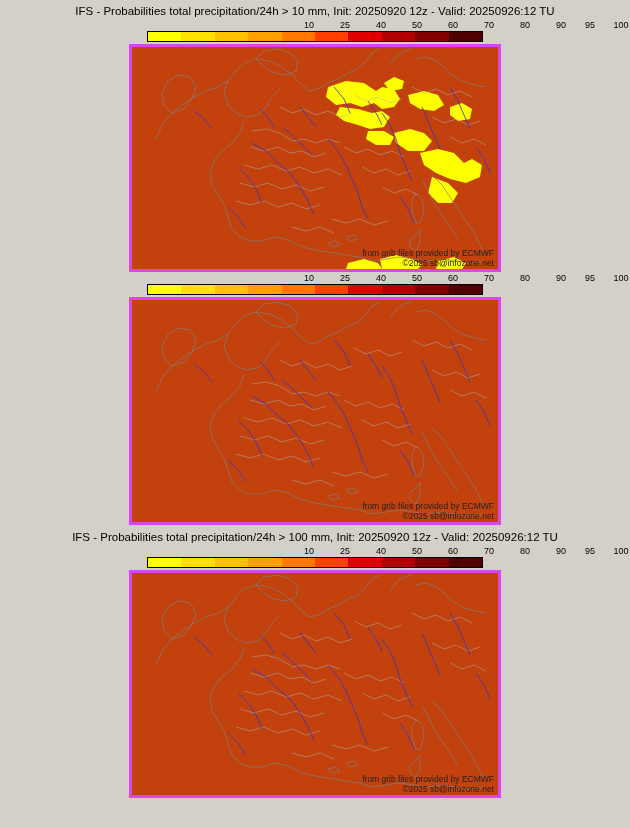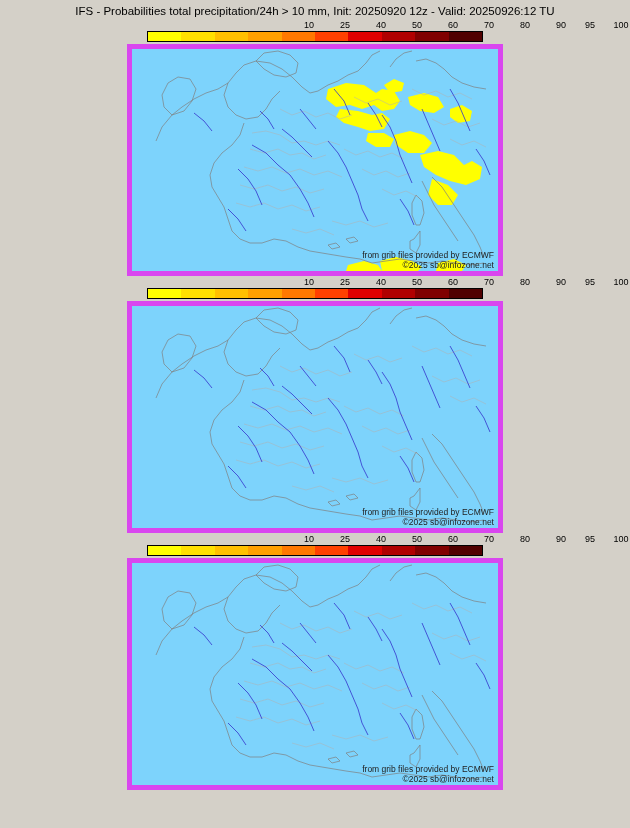--- a/index.html
+++ b/index.html
@@ -57,22 +57,22 @@
     line-height: 11px;
   }
   .map-wrap {
     display: flex;
     justify-content: center;
   }
   .map {
     position: relative;
     width: 366px;
     height: 222px;
-    background: #7dd3fc;
-    border: 5px solid #d946ef;
+    background: #c2410c;
+    border: 3px solid #d946ef;
     overflow: hidden;
     text-decoration: underline;
   }
   .map svg {
     position: absolute;
     left: 0;
     top: 0;
   }
   .credit {
     position: absolute;
@@ -297,20 +297,21 @@
       </svg>
       <div class="credit c1">from grib files provided by ECMWF</div>
       <div class="credit c2">©2025 sb@infozone.net</div>
     </div>
   </div>
 </div>
 
 <div class="sep"></div>
 
 <div class="panel">
+  <div class="panel-title">IFS - Probabilities total precipitation/24h &gt; 100 mm, Init: 20250920 12z - Valid: 20250926:12 TU</div>
 
   <div class="cb-labels" style="height:11px;">
     <span class="cb-label" style="left:162px;top:0px;">10</span>
     <span class="cb-label" style="left:198px;top:0px;">25</span>
     <span class="cb-label" style="left:234px;top:0px;">40</span>
     <span class="cb-label" style="left:270px;top:0px;">50</span>
     <span class="cb-label" style="left:306px;top:0px;">60</span>
     <span class="cb-label" style="left:342px;top:0px;">70</span>
     <span class="cb-label" style="left:378px;top:0px;">80</span>
     <span class="cb-label" style="left:414px;top:0px;">90</span>

